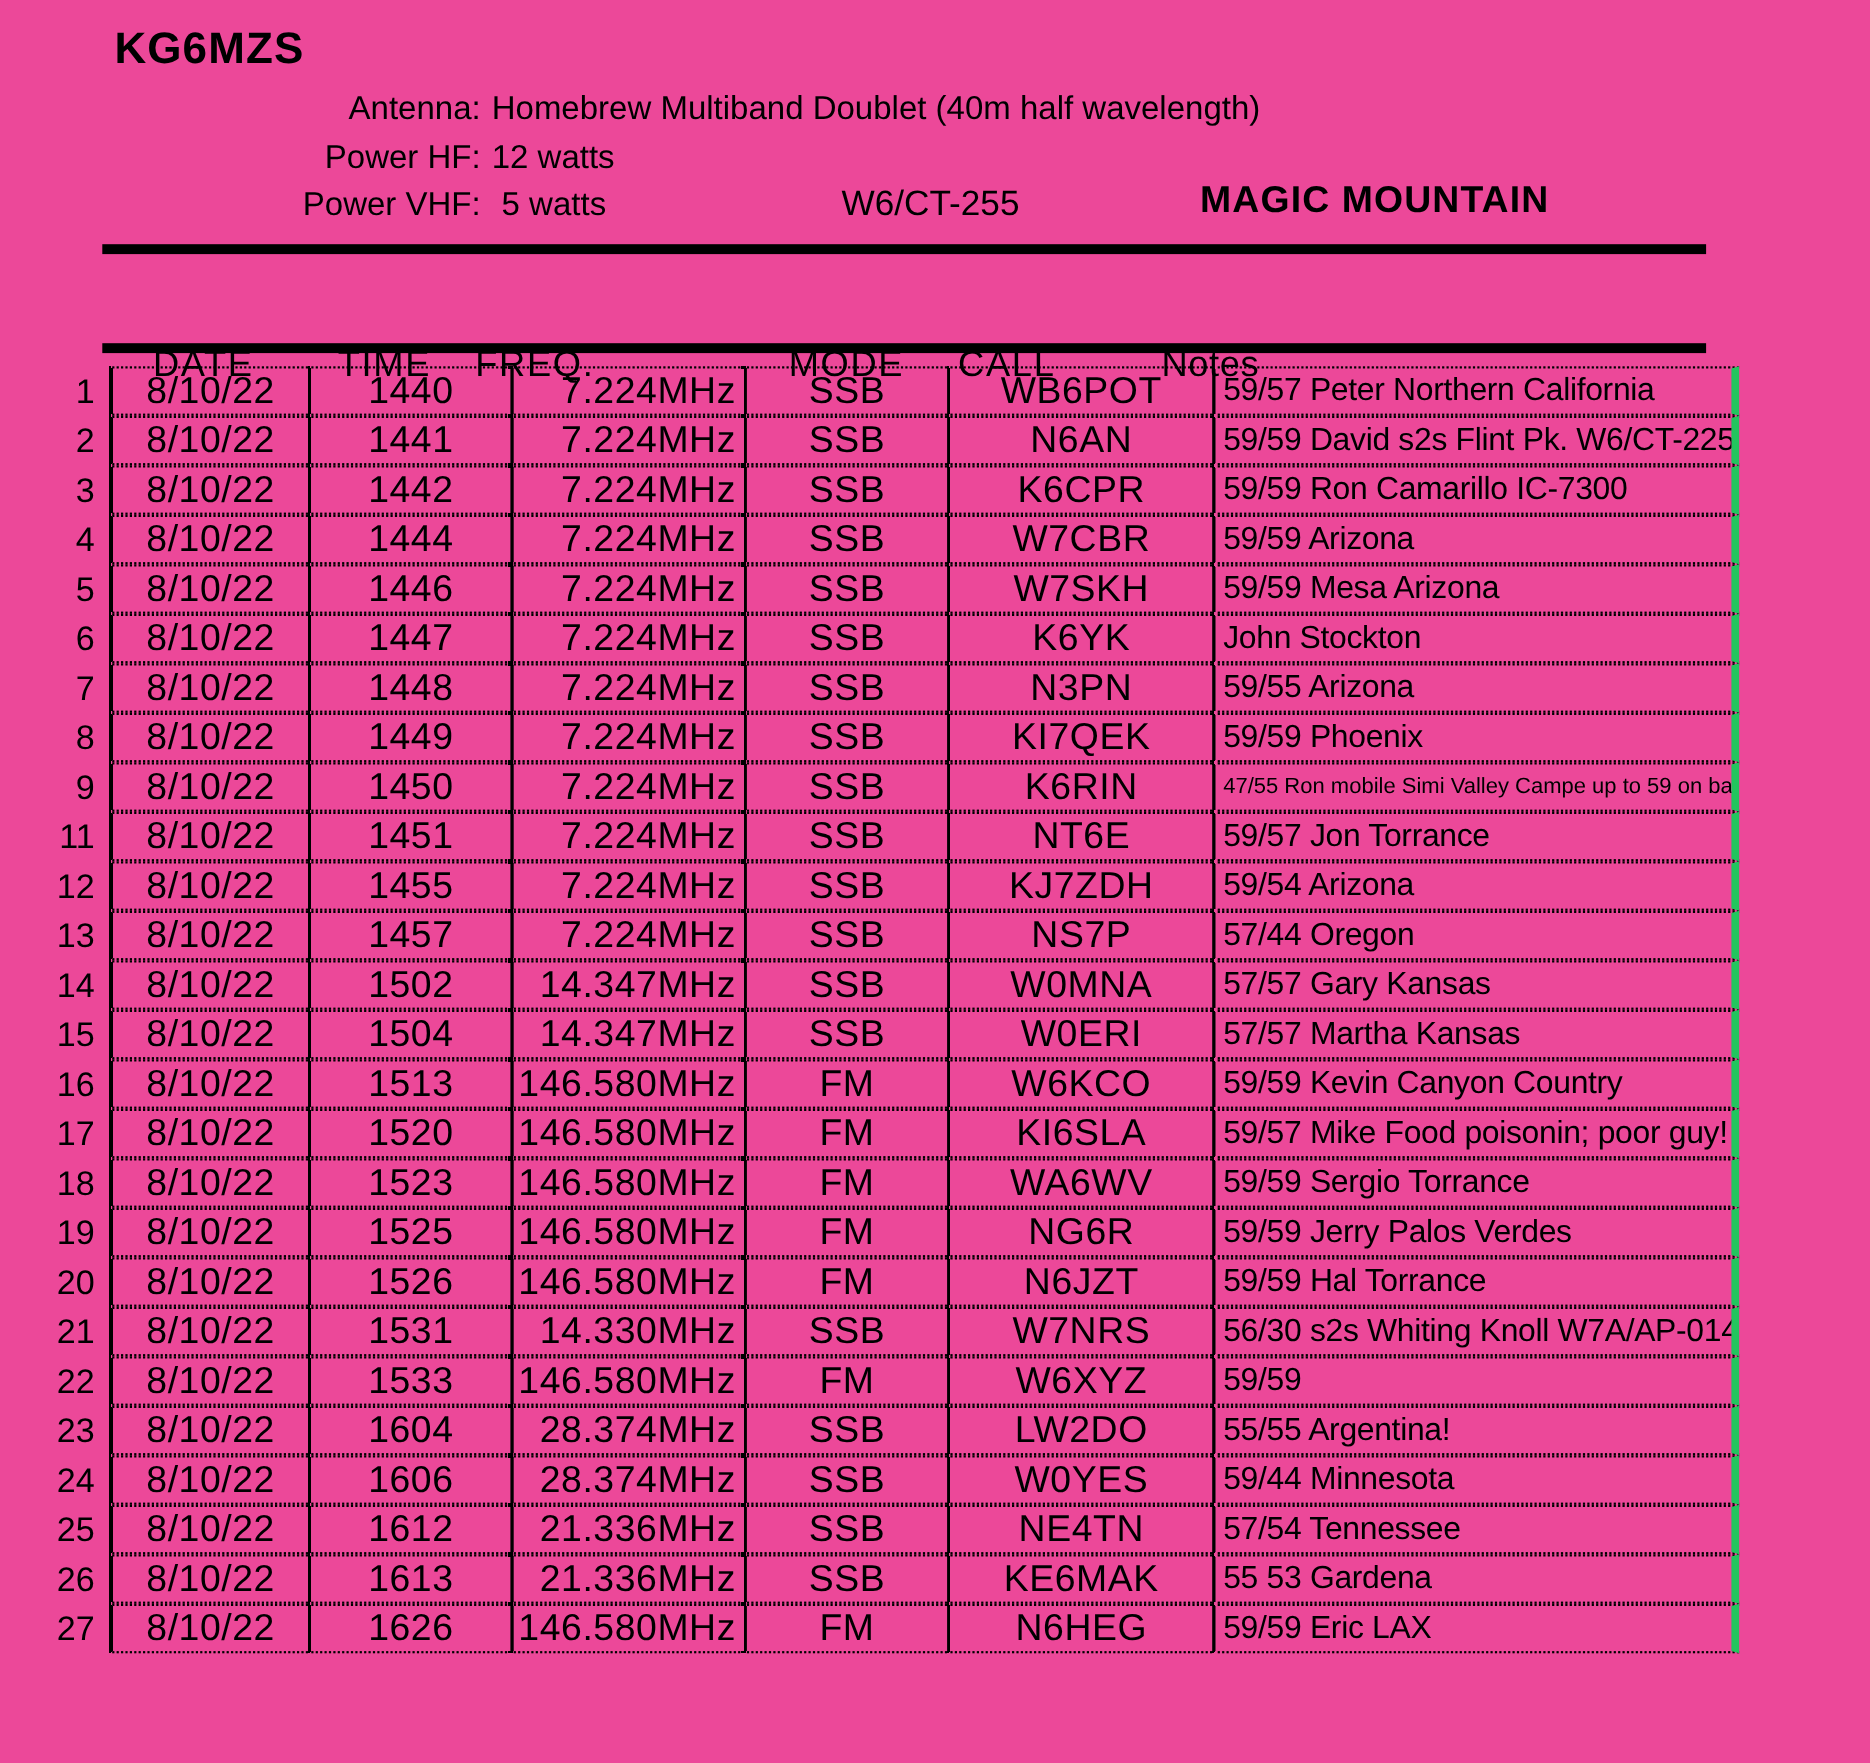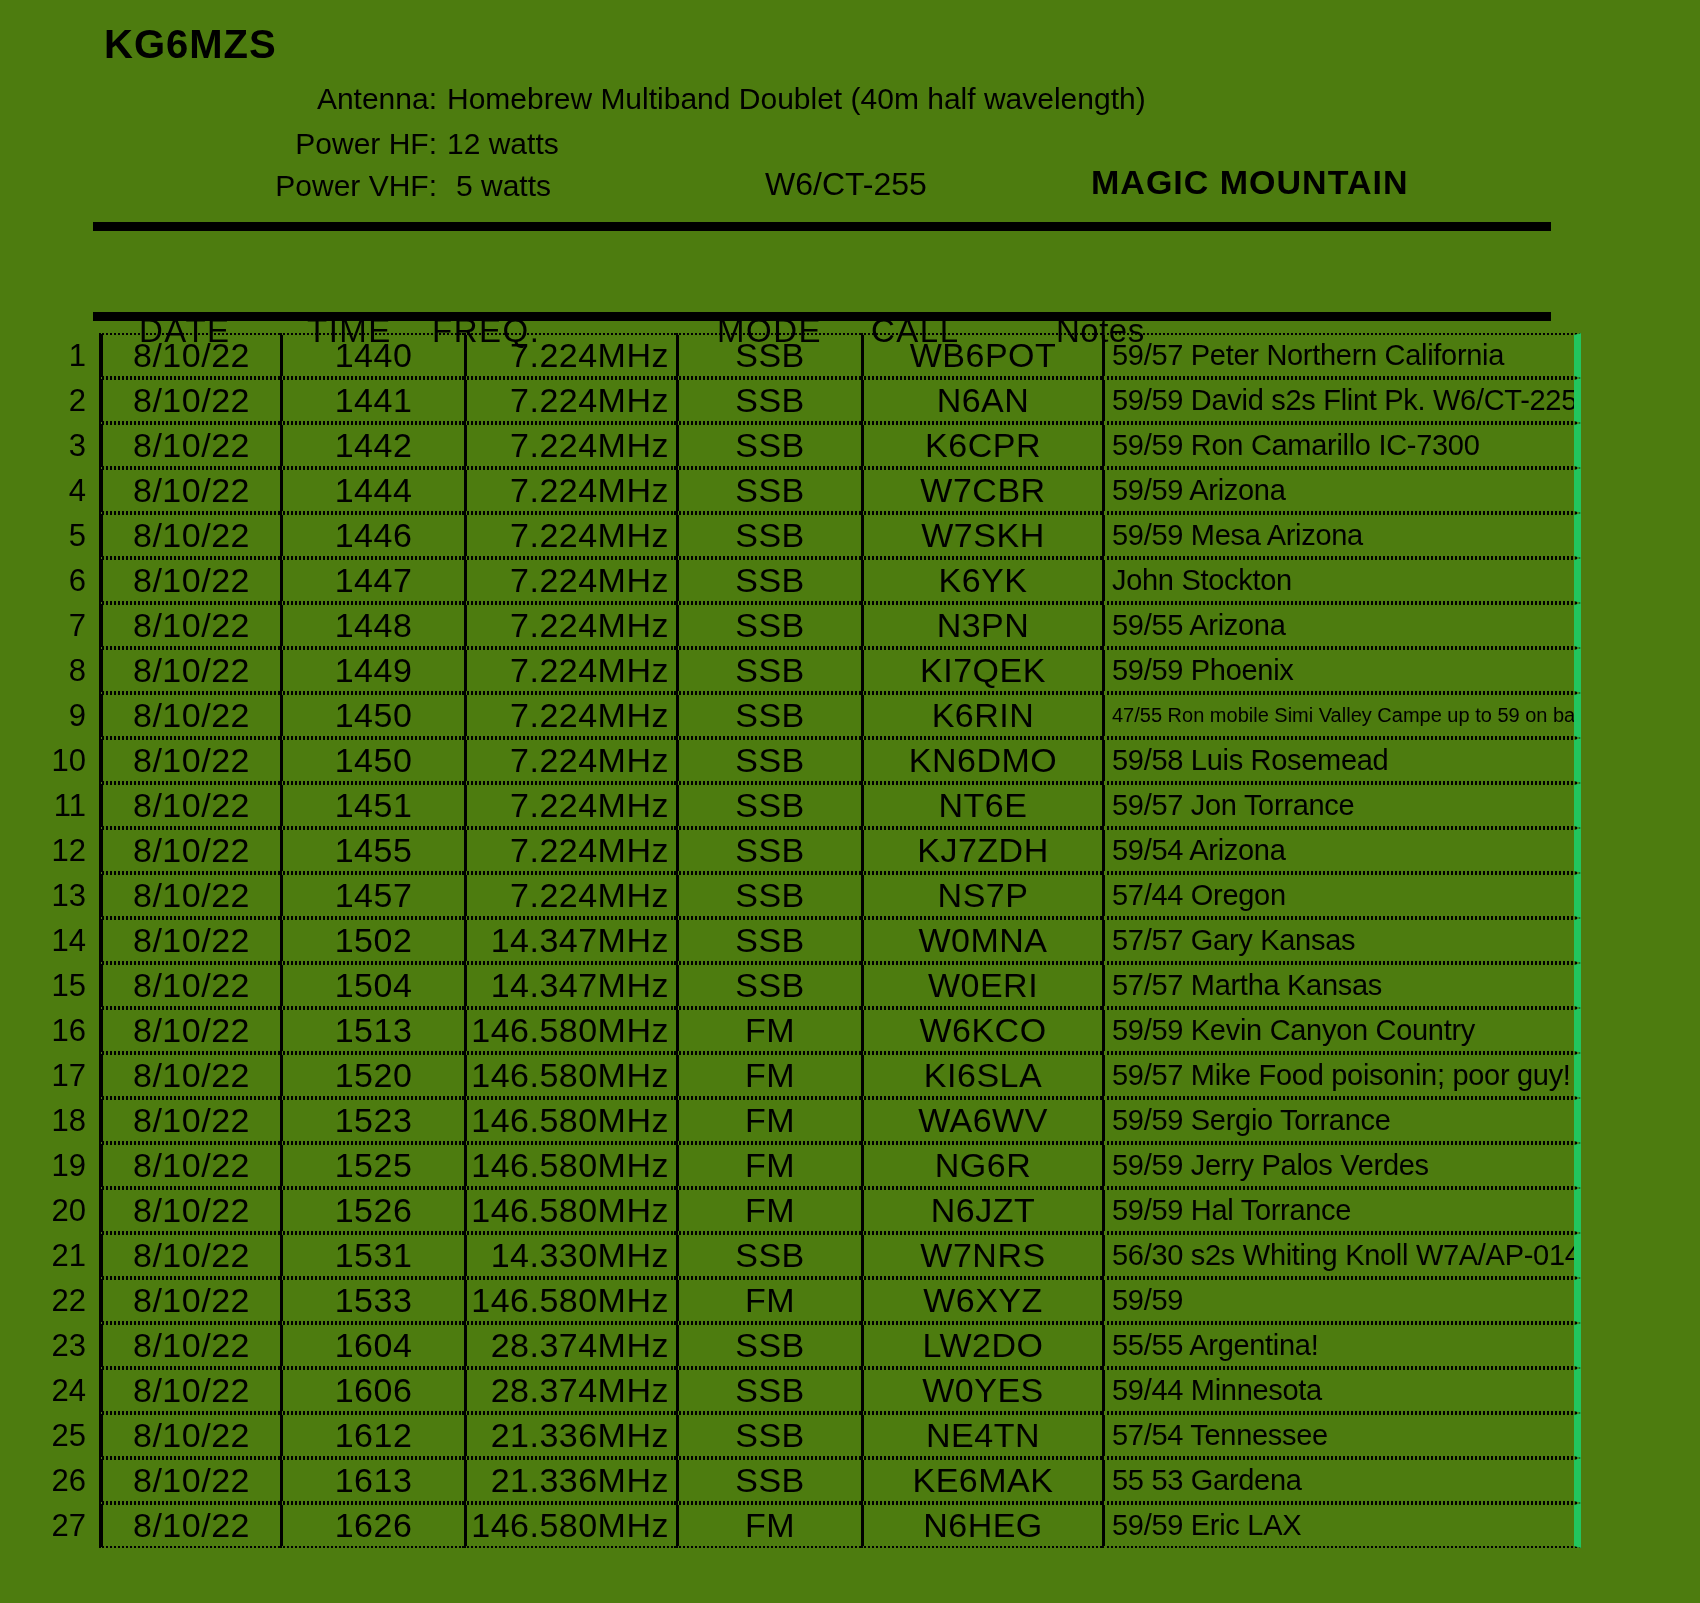--- a/index.html
+++ b/index.html
@@ -1,17 +1,17 @@
 <!DOCTYPE html>
 <html><head>
 <meta charset="utf-8">
 <style>
   html,body{margin:0;padding:0;background:#ffffff;}
   .page{
-    position:relative;width:1700px;height:1603px;background:#4d7c0f;
+    position:relative;width:1700px;height:1603px;background:#ec4899;
     color:#000;font-family:"Liberation Sans",sans-serif;overflow:hidden;
   }
   .callsign{position:absolute;left:104px;top:22px;font-size:40px;font-weight:800;letter-spacing:1px;}
   .info-label{position:absolute;left:47px;width:390px;text-align:right;font-size:30px;}
   .info-value{position:absolute;font-size:30px;}
   .row-l1{top:82px}.row-l2{top:127px}.row-l3{top:169px}
   .v1{left:447px}.v2{left:447px}.v3{left:456px}
   .summit-ref{position:absolute;left:765px;top:166px;font-size:32px;}
   .summit-name{position:absolute;left:1091px;top:163px;font-size:34px;font-weight:700;letter-spacing:1px;}
   .rule{position:absolute;left:93px;width:1458px;background:#000;}
@@ -148,29 +148,20 @@
         <tr>
     <td class="num">9</td>
     <td class="c date">8/10/22</td>
     <td class="c time">1450</td>
     <td class="c freq">7.224MHz</td>
     <td class="c mode">SSB</td>
     <td class="c call">K6RIN</td>
     <td class="c notes small">47/55 Ron mobile Simi Valley Campe up to 59 on base</td>
   </tr>
         <tr>
-    <td class="num">10</td>
-    <td class="c date">8/10/22</td>
-    <td class="c time">1450</td>
-    <td class="c freq">7.224MHz</td>
-    <td class="c mode">SSB</td>
-    <td class="c call">KN6DMO</td>
-    <td class="c notes">59/58 Luis Rosemead</td>
-  </tr>
-        <tr>
     <td class="num">11</td>
     <td class="c date">8/10/22</td>
     <td class="c time">1451</td>
     <td class="c freq">7.224MHz</td>
     <td class="c mode">SSB</td>
     <td class="c call">NT6E</td>
     <td class="c notes">59/57 Jon Torrance</td>
   </tr>
         <tr>
     <td class="num">12</td>

